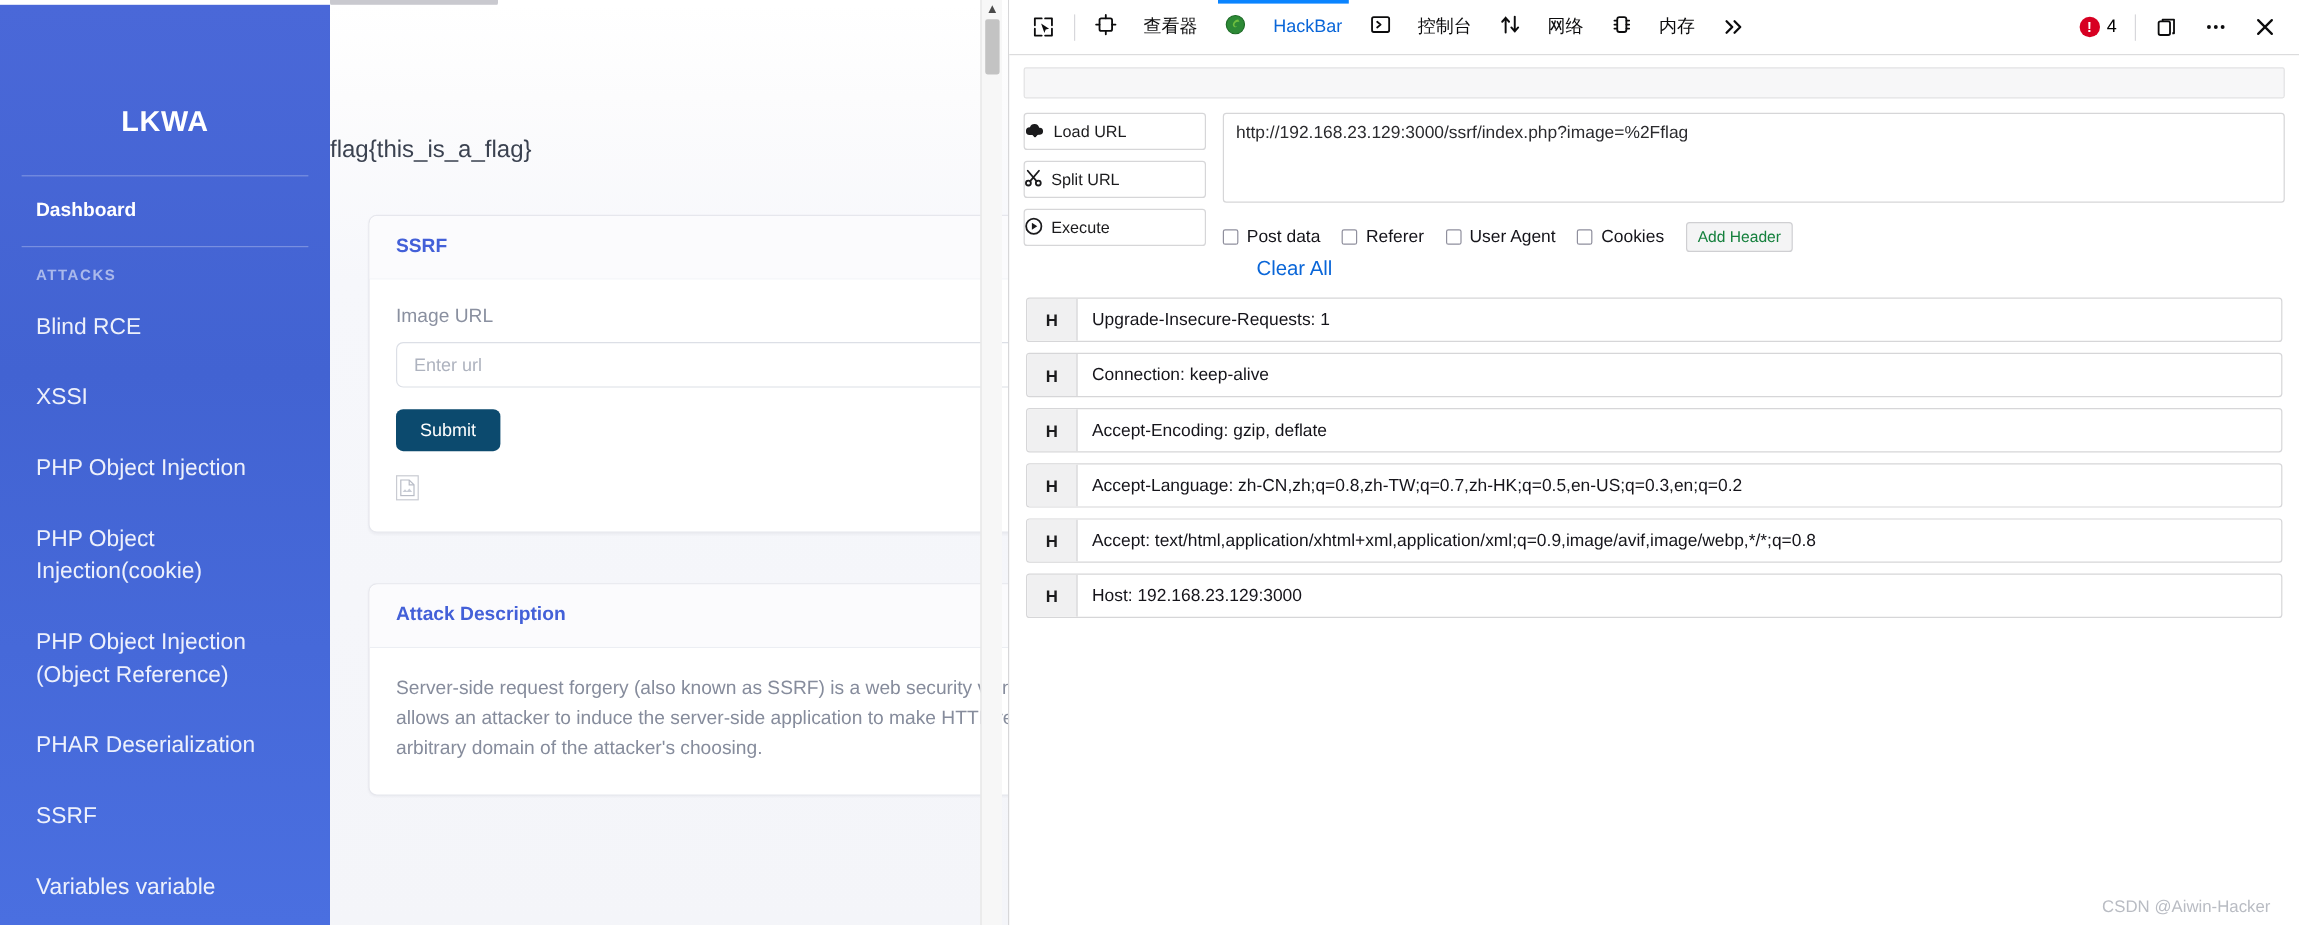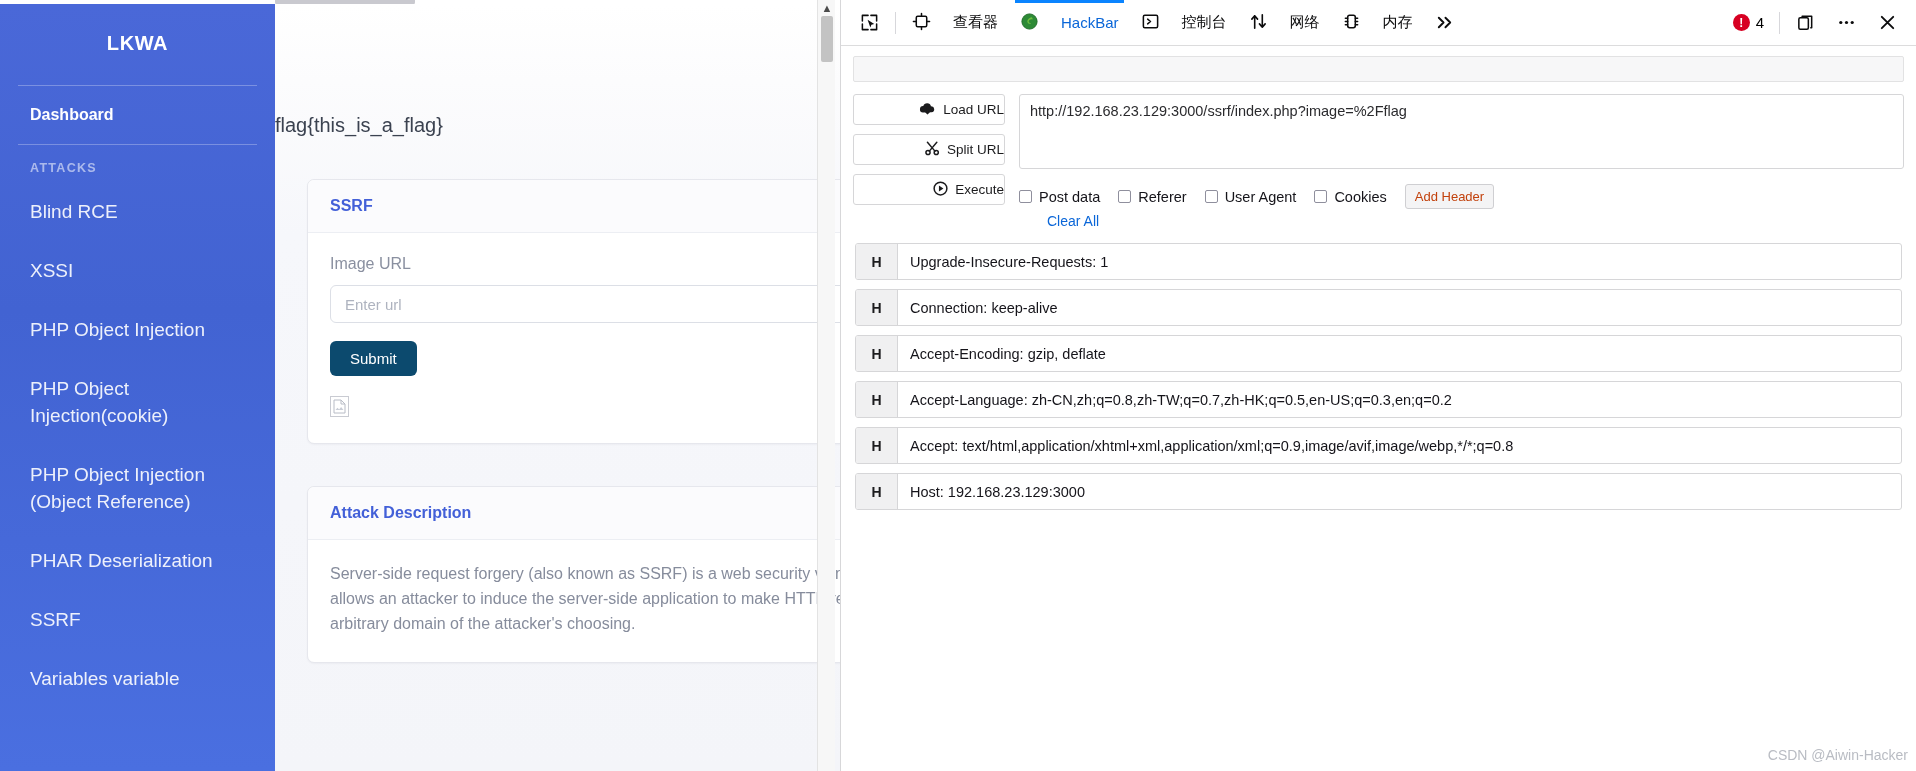--- a/index.html
+++ b/index.html
@@ -18,22 +18,22 @@
   .chrome-strip { position:absolute; top:0; left:275px; width:140px; height:5px; background:#c9c9cf; border-radius:0 0 3px 3px; }
 
   .sidebar {
     position: absolute; top: 4px; left: 0;
     width: 275px; height: 767px;
     background: linear-gradient(180deg,#4a68d8 0%, #4263d2 40%, #4a6fe0 100%);
     color: #fff;
     padding: 0 16px;
   }
   .brand {
-    text-align: center; font-weight: bold; font-size: 20px;
-    letter-spacing: .6px; padding: 28px 0 30px 0; color:#fff;
+    text-align: center; font-weight: bold; font-size: 24px;
+    letter-spacing: .6px; padding: 44px 0 30px 0; color:#fff;margin-top:40px;
   }
   .sb-divider { height:1px; background: rgba(255,255,255,.28); margin: 0 2px; }
   .sb-link {
     display:block; padding: 20px 0 20px 14px;
     color: rgba(255,255,255,.88); font-size: 16px; text-decoration: none;
   }
   .sb-link.active { color:#fff; font-weight: bold; }
   .sb-heading {
     padding: 16px 0 8px 14px; font-size: 12.5px; letter-spacing: 1.3px;
     color: rgba(255,255,255,.55); font-weight: bold;
@@ -111,54 +111,54 @@
     width:17px; height:17px; border-radius:50%; background:#d70022; color:#fff;
     font-size:12px; font-weight:bold; display:flex; align-items:center; justify-content:center;
   }
   .icon-sq { width:19px; height:19px; display:inline-block; }
 
   .hackbar { padding: 10px 12px 0 12px; }
   .hb-topbar { height:26px; border:1px solid #e2e2e3; background:#f7f7f8; border-radius:2px; margin-bottom: 12px; }
   .hb-row { display:flex; gap: 14px; align-items: flex-start; }
   .hb-left { width: 152px; display:flex; flex-direction:column; gap:9px; }
   .hb-b {
-    display:flex; align-items:center; justify-content:flex-end; gap:7px;
+    display:flex; align-items:center; justify-content:flex-start; gap:7px;
     height:31px; border:1px solid #d6d6d8; border-radius:3px; background:#fff;
     font-size:13.5px; color:#1b1b1d; cursor:pointer; font-family:"Liberation Sans", sans-serif;
   }
   .hb-right { flex:1; }
   .hb-url {
     width:100%; height:75px; resize:none; padding:8px 10px;
     border:1px solid #d6d6d8; border-radius:3px; font-size:14.5px;
     color:#2b2b2e; font-family:"Liberation Sans", sans-serif; outline:none;
   }
   .hb-opts { display:flex; align-items:center; gap:18px; margin-top:11px; flex-wrap:wrap; }
   .opt { display:flex; align-items:center; gap:7px; font-size:14.5px; color:#15141a; cursor:pointer; }
   .cbx { width:13px; height:13px; border:1px solid #8f8f9d; border-radius:2px; background:#fff; display:inline-block; }
   .addhdr {
     border:1px solid #cfcfd2; background:#f4f4f5; border-radius:3px;
-    padding: 4px 9px; font-size:13px; color:#c2410c; cursor:pointer;
+    padding: 4px 9px; font-size:13px; color:#15803d; cursor:pointer;
     font-family:"Liberation Sans", sans-serif;
   }
-  .clearall { color:#0a66d8; font-size:14px; margin-top:4px; margin-left:28px; cursor:pointer; }
+  .clearall { color:#0a66d8; font-size:17px; margin-top:4px; margin-left:28px; cursor:pointer; }
 
   .hdr-list { margin-top: 14px; display:flex; flex-direction:column; gap:9px; padding: 0 2px; }
   .hdr-row {
     display:flex; align-items:stretch; border:1px solid #d6d6d8;
     border-radius:3px; background:#fff; height:37px; overflow:hidden;
   }
   .hdr-key {
     width:42px; background:#f0f0f1; border-right:1px solid #d6d6d8;
     display:flex; align-items:center; justify-content:center;
     font-size:14px; font-weight:bold; color:#1b1b1d;
   }
   .hdr-val { flex:1; display:flex; align-items:center; padding: 0 12px; font-size:14.5px; color:#15141a; white-space:nowrap; overflow:hidden; }
 
   .watermark {
-    position:absolute; right:8px; bottom:8px;
+    position:absolute; right:24px; bottom:8px;
     font-size:14px; color:#b9bcc3;
   }
 </style>
 </head>
 <body>
 
 <div class="screen">
 
   <div class="browser">
     <div class="chrome-strip"></div>

